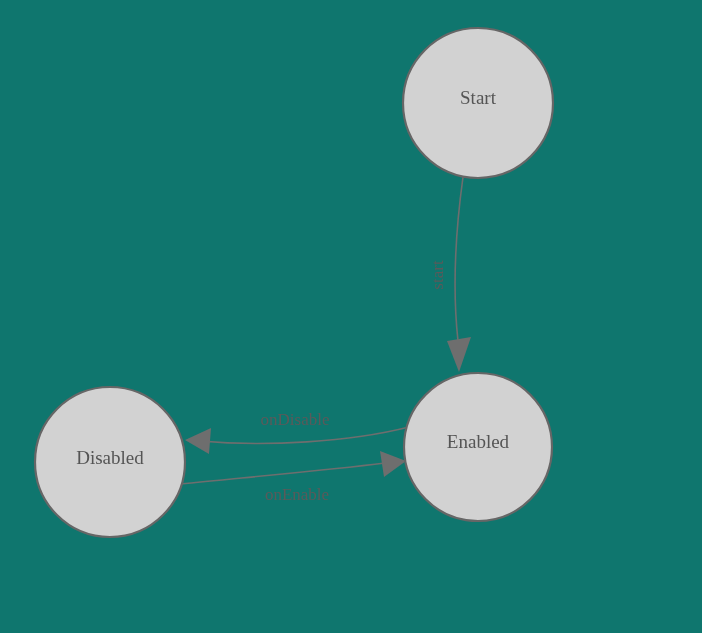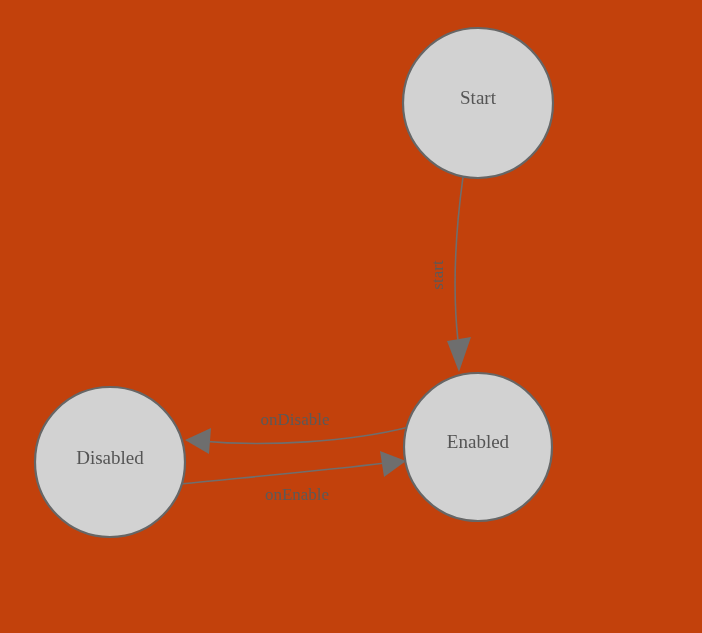--- a/index.html
+++ b/index.html
@@ -10,21 +10,21 @@
   body {
     width: 702px;
     height: 633px;
     font-family: "Liberation Serif", "DejaVu Serif", serif;
     overflow: hidden;
   }
   #diagram-root {
     position: relative;
     width: 702px;
     height: 633px;
-    background: #c2410c;
+    background: #0f766e;
   }
   #state-diagram-svg {
     position: absolute;
     top: 0;
     left: 0;
     display: block;
   }
   .node-shape {
     fill: #d2d2d2;
     stroke: #666666;

